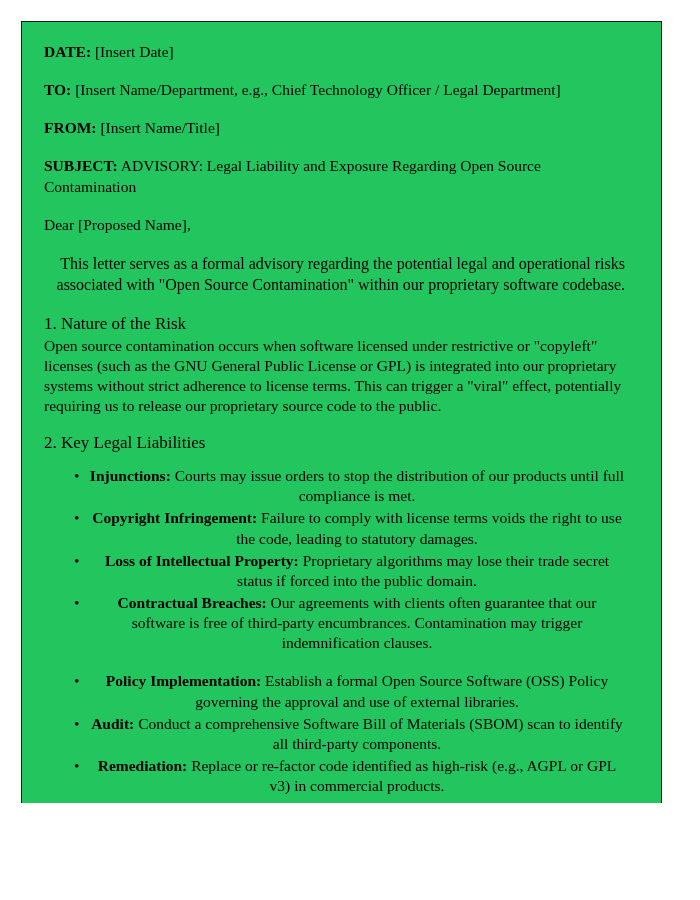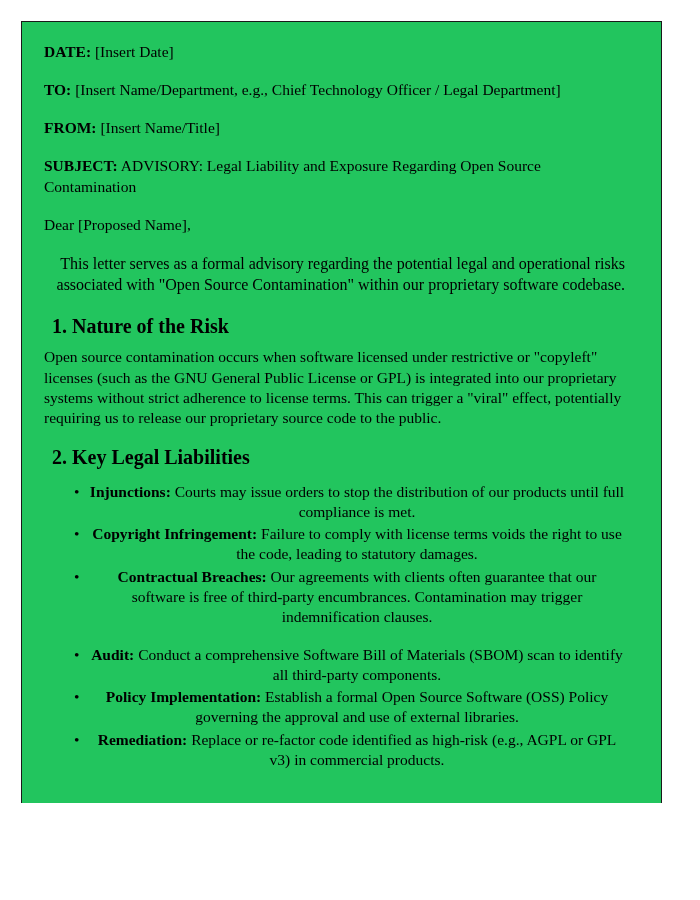--- a/index.html
+++ b/index.html
@@ -51,24 +51,24 @@
     font-size: 16px;
     line-height: 1.30;
     margin: 0 0 18px 0;
     text-align: right;
   }
 
   .section {
     margin: 0 0 16px 0;
   }
   .section-heading {
-    font-size: 20px;
-    font-weight: bold;
+    font-size: 17px;
+    font-weight: normal;
     line-height: 1.30;
-    margin: 8px;
+    margin: 0;
   }
   .section-body {
     font-size: 15.5px;
     line-height: 1.30;
     margin: 0;
   }
 
   ul.bullets {
     margin: 12px 0 0 0;
     padding: 0 0 0 30px;
@@ -139,32 +139,35 @@
     <div class="section has-list">
       <div class="section-heading">2. Key Legal Liabilities</div>
       <ul class="bullets">
         <li>
           <span class="term">Injunctions:</span><span> Courts may issue orders to stop the distribution of our products until full compliance is met.</span>
         </li>
         <li>
           <span class="term">Copyright Infringement:</span><span> Failure to comply with license terms voids the right to use the code, leading to statutory damages.</span>
         </li>
         <li>
+          <span class="term">Loss of Intellectual Property:</span><span> Proprietary algorithms may lose their trade secret status if forced into the public domain.</span>
+        </li>
+        <li>
           <span class="term">Contractual Breaches:</span><span> Our agreements with clients often guarantee that our software is free of third-party encumbrances. Contamination may trigger indemnification clauses.</span>
         </li>
       </ul>
     </div>
 
     <div class="section has-list">
       <ul class="bullets">
         <li>
-          <span class="term">Audit:</span><span> Conduct a comprehensive Software Bill of Materials (SBOM) scan to identify all third-party components.</span>
+          <span class="term">Policy Implementation:</span><span> Establish a formal Open Source Software (OSS) Policy governing the approval and use of external libraries.</span>
         </li>
         <li>
-          <span class="term">Policy Implementation:</span><span> Establish a formal Open Source Software (OSS) Policy governing the approval and use of external libraries.</span>
+          <span class="term">Audit:</span><span> Conduct a comprehensive Software Bill of Materials (SBOM) scan to identify all third-party components.</span>
         </li>
         <li>
           <span class="term">Remediation:</span><span> Replace or re-factor code identified as high-risk (e.g., AGPL or GPL v3) in commercial products.</span>
         </li>
       </ul>
     </div>
 
   </div>
 </div>
 

